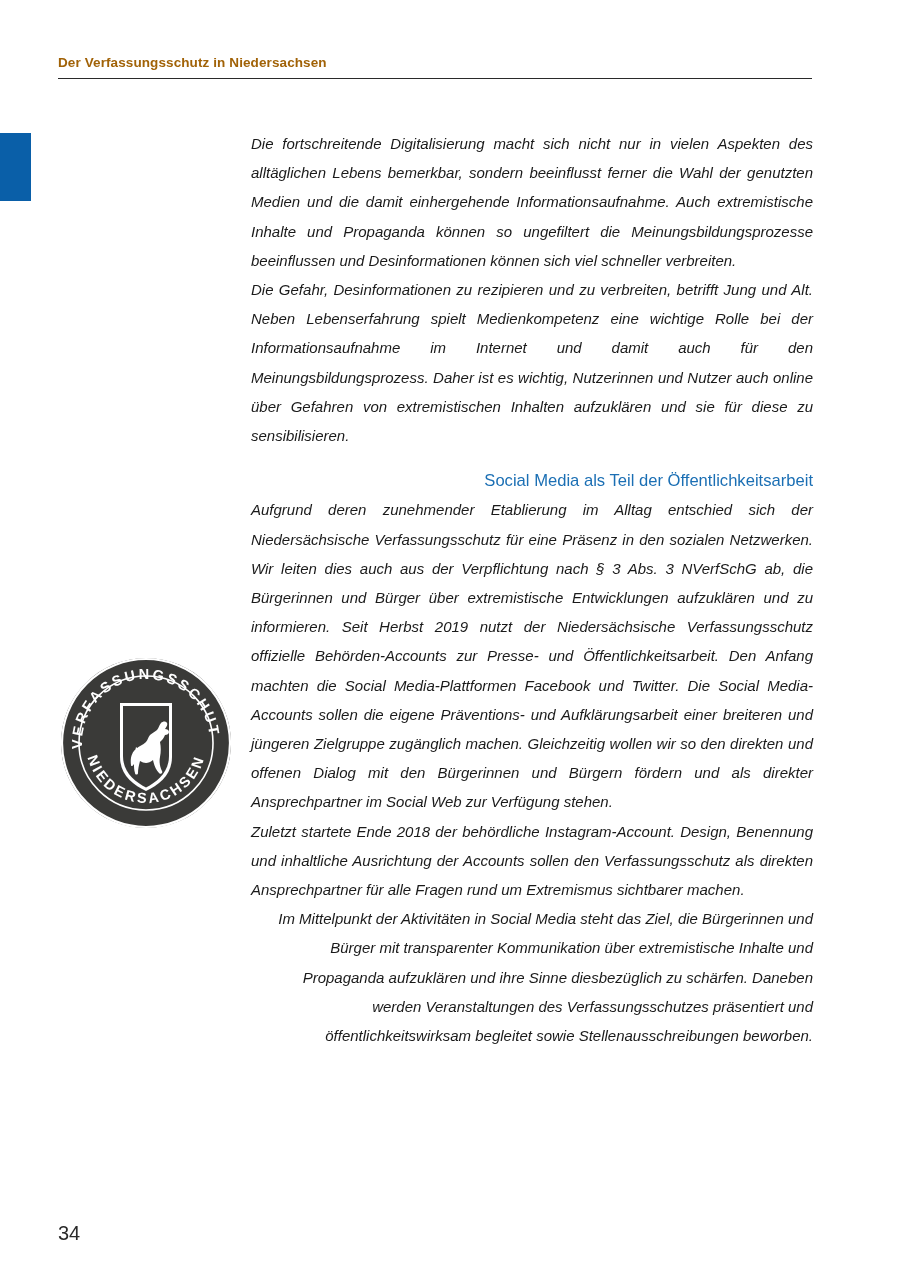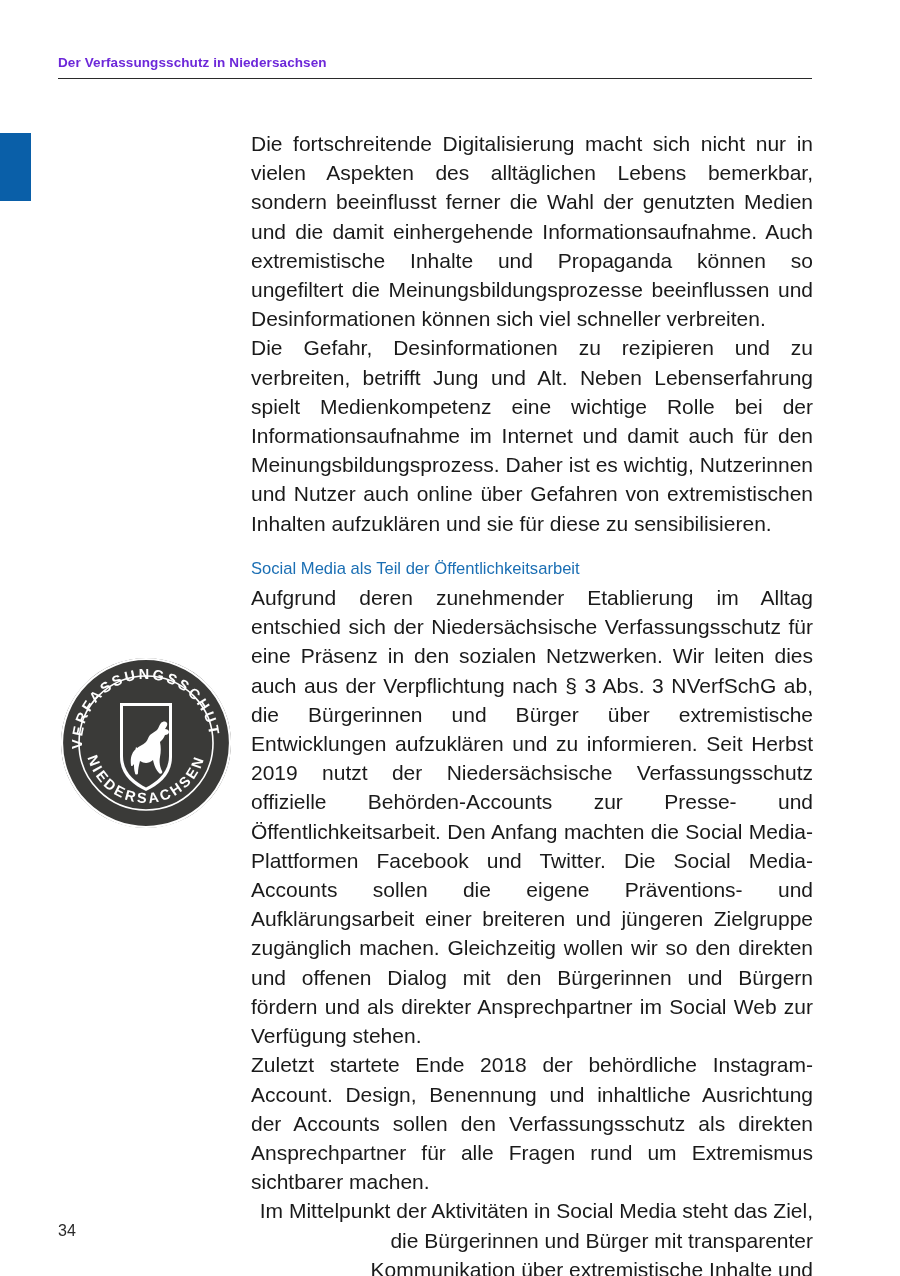--- a/index.html
+++ b/index.html
@@ -26,21 +26,21 @@
 
   
   .running-head {
     position: absolute;
     left: 58px;
     top: 55px;
     width: 754px;
     font-size: 13.5px;
     font-weight: 700;
     letter-spacing: 0.1px;
-    color: #6d28d9;
+    color: #a16207;
     white-space: nowrap;
   }
   .header-rule {
     position: absolute;
     left: 58px;
     top: 78px;
     width: 754px;
     height: 1px;
     background: #2a2a2a;
   }
@@ -67,42 +67,44 @@
 
   
   .column {
     position: absolute;
     left: 251px;
     top: 129px;
     width: 562px;
   }
   p.body {
     margin: 0;
-    font-size: 21px;
+    font-size: 15px;
     line-height: 29.2px;
     text-align: justify;
     text-justify: inter-word;
     color: #1a1a1a;
     hyphens: manual;
+    font-style: italic;
   }
   p.body.last-left { text-align: right; }
   .subhead {
     margin: 0;
     font-size: 16.6px;
     line-height: 29.2px;
     color: #1b6fb4;
     padding-top: 16px;
+    text-align: right;
   }
 
   
   .folio {
     position: absolute;
     left: 58px;
     top: 1222px;
-    font-size: 16px;
+    font-size: 20px;
     color: #2a2a2a;
   }
 </style>
 </head>
 <body>
 
 <div class="page">
 
   <div class="running-head">Der Verfassungsschutz in Niedersachsen</div>
 

